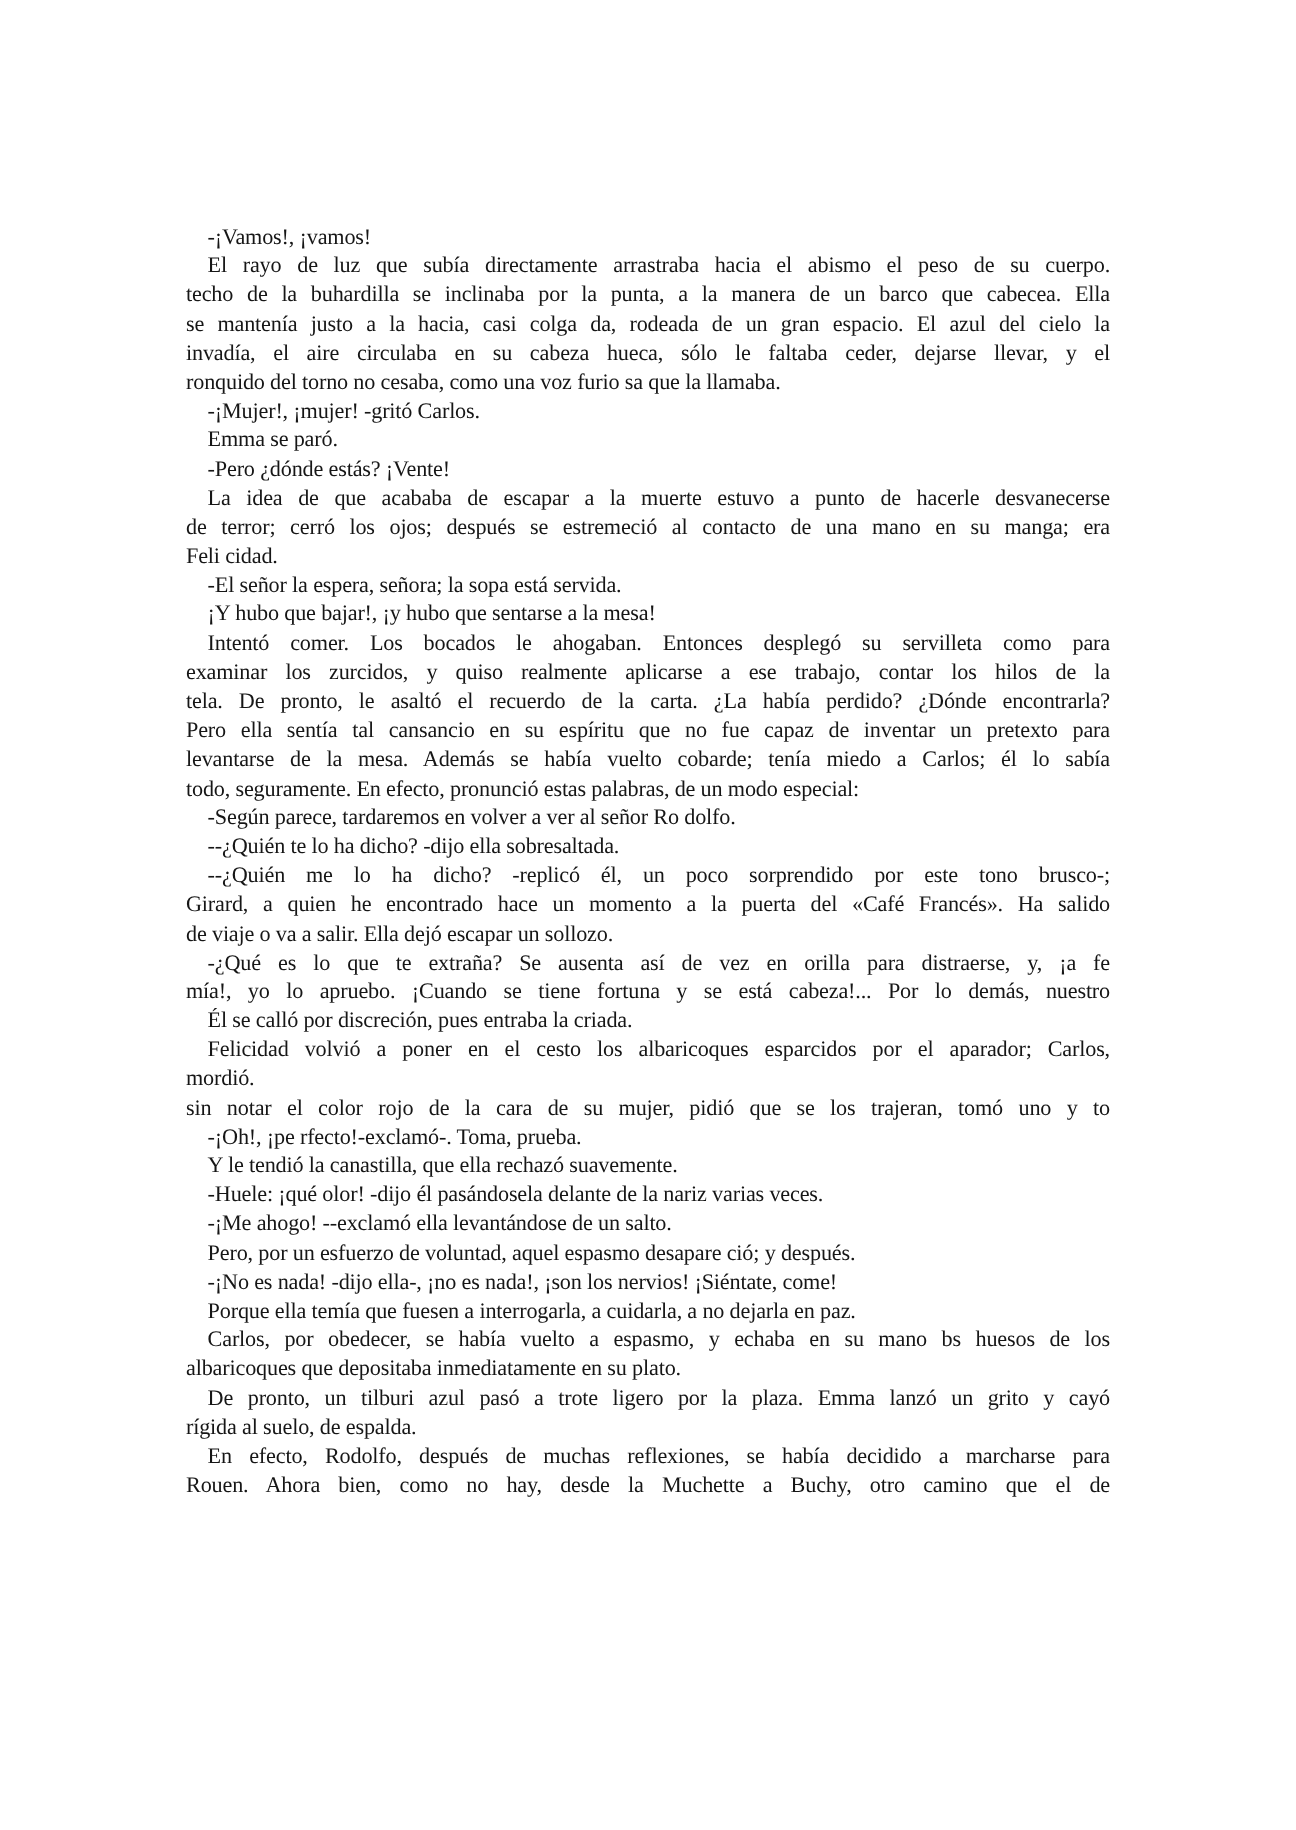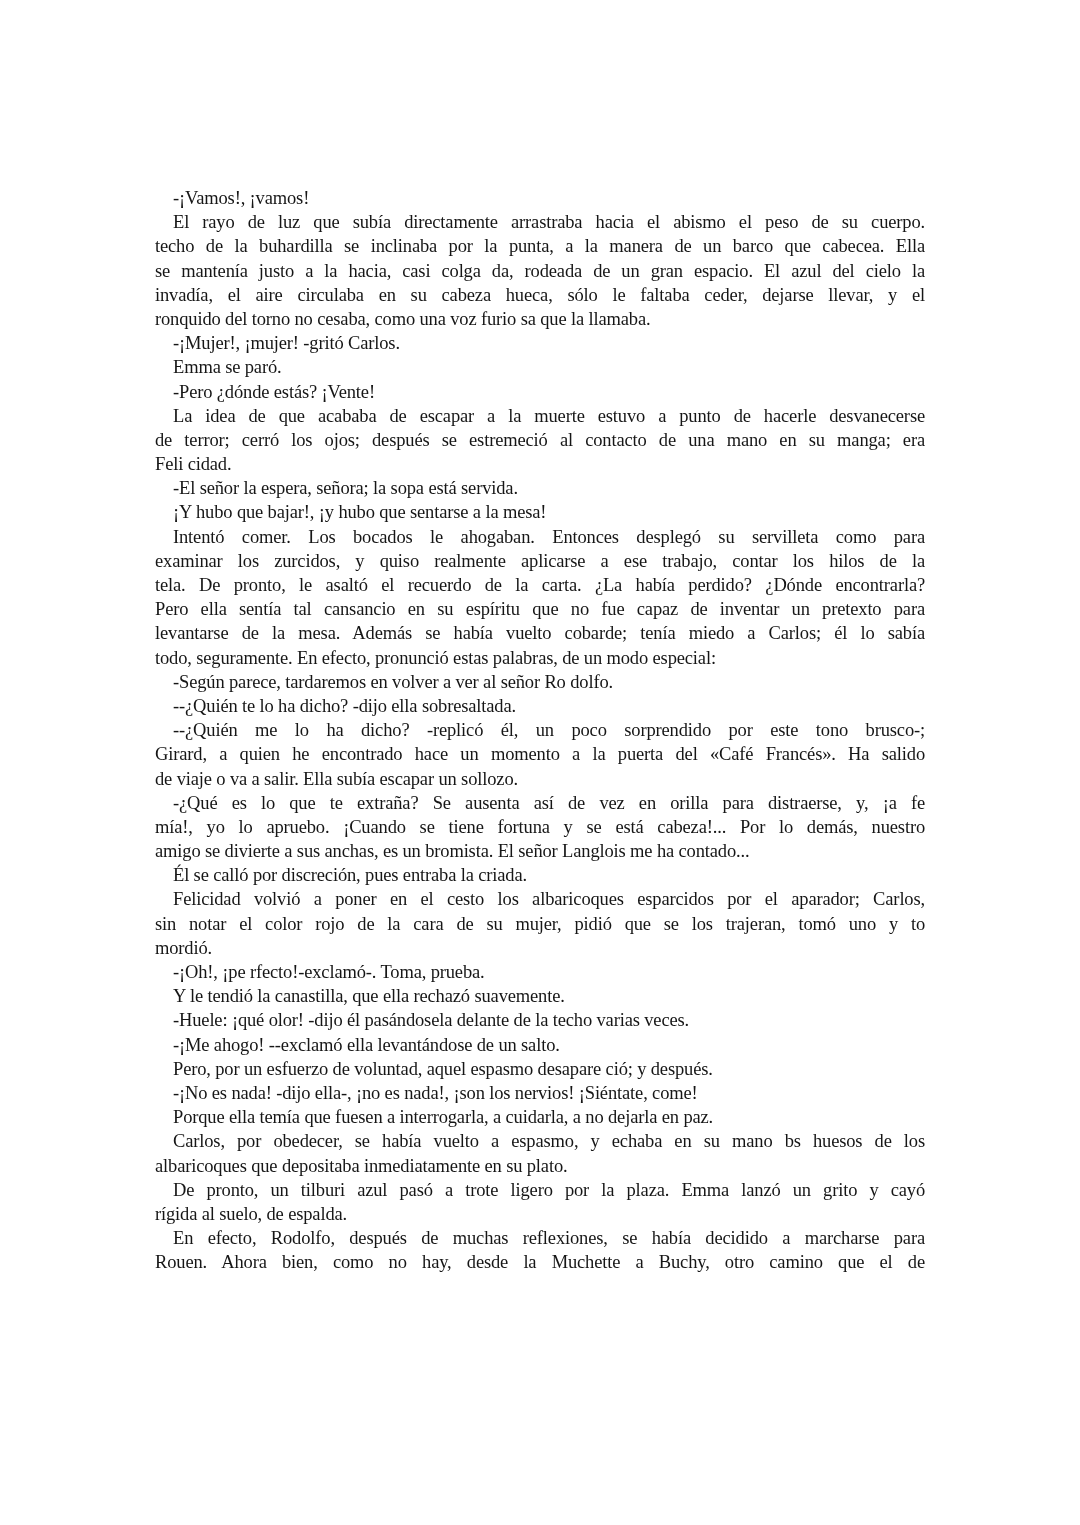--- a/index.html
+++ b/index.html
@@ -67,31 +67,30 @@
       <div class="line first">Intentó comer. Los bocados le ahogaban. Entonces desplegó su servilleta como para</div>
       <div class="line">examinar los zurcidos, y quiso realmente aplicarse a ese trabajo, contar los hilos de la</div>
       <div class="line">tela. De pronto, le asaltó el recuerdo de la carta. ¿La había perdido? ¿Dónde encontrarla?</div>
       <div class="line">Pero ella sentía tal cansancio en su espíritu que no fue capaz de inventar un pretexto para</div>
       <div class="line">levantarse de la mesa. Además se había vuelto cobarde; tenía miedo a Carlos; él lo sabía</div>
       <div class="line last">todo, seguramente. En efecto, pronunció estas palabras, de un modo especial:</div>
       <div class="line first last">-Según parece, tardaremos en volver a ver al señor Ro dolfo.</div>
       <div class="line first last">--¿Quién te lo ha dicho? -dijo ella sobresaltada.</div>
       <div class="line first">--¿Quién me lo ha dicho? -replicó él, un poco sorprendido por este tono brusco-;</div>
       <div class="line">Girard, a quien he encontrado hace un momento a la puerta del «Café Francés». Ha salido</div>
-      <div class="line last">de viaje o va a salir. Ella subía escapar un sollozo.</div>
+      <div class="line last">de viaje o va a salir. Ella dejó escapar un sollozo.</div>
       <div class="line first">-¿Qué es lo que te extraña? Se ausenta así de vez en orilla para distraerse, y, ¡a fe</div>
       <div class="line">mía!, yo lo apruebo. ¡Cuando se tiene fortuna y se está cabeza!... Por lo demás, nuestro</div>
-      <div class="line last">amigo se divierte a sus anchas, es un bromista. El señor Langlois me ha contado...</div>
       <div class="line first last">Él se calló por discreción, pues entraba la criada.</div>
       <div class="line first">Felicidad volvió a poner en el cesto los albaricoques esparcidos por el aparador; Carlos,</div>
+      <div class="line last">mordió.</div>
       <div class="line">sin notar el color rojo de la cara de su mujer, pidió que se los trajeran, tomó uno y to</div>
-      <div class="line last">mordió.</div>
       <div class="line first last">-¡Oh!, ¡pe rfecto!-exclamó-. Toma, prueba.</div>
       <div class="line first last">Y le tendió la canastilla, que ella rechazó suavemente.</div>
-      <div class="line first last">-Huele: ¡qué olor! -dijo él pasándosela delante de la techo varias veces.</div>
+      <div class="line first last">-Huele: ¡qué olor! -dijo él pasándosela delante de la nariz varias veces.</div>
       <div class="line first last">-¡Me ahogo! --exclamó ella levantándose de un salto.</div>
       <div class="line first last">Pero, por un esfuerzo de voluntad, aquel espasmo desapare ció; y después.</div>
       <div class="line first last">-¡No es nada! -dijo ella-, ¡no es nada!, ¡son los nervios! ¡Siéntate, come!</div>
       <div class="line first last">Porque ella temía que fuesen a interrogarla, a cuidarla, a no dejarla en paz.</div>
       <div class="line first">Carlos, por obedecer, se había vuelto a espasmo, y echaba en su mano bs huesos de los</div>
       <div class="line last">albaricoques que depositaba inmediatamente en su plato.</div>
       <div class="line first">De pronto, un tilburi azul pasó a trote ligero por la plaza. Emma lanzó un grito y cayó</div>
       <div class="line last">rígida al suelo, de espalda.</div>
       <div class="line first">En efecto, Rodolfo, después de muchas reflexiones, se había decidido a marcharse para</div>
       <div class="line">Rouen. Ahora bien, como no hay, desde la Muchette a Buchy, otro camino que el de</div>

